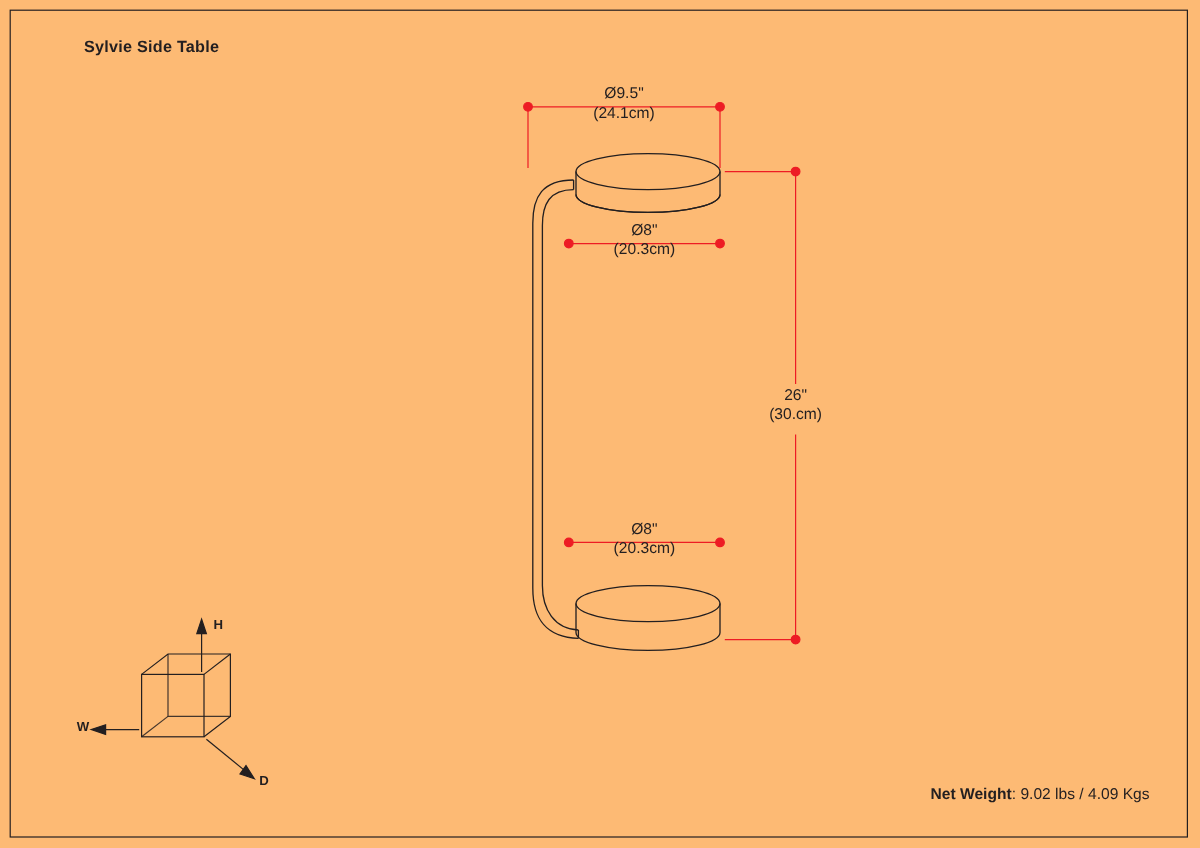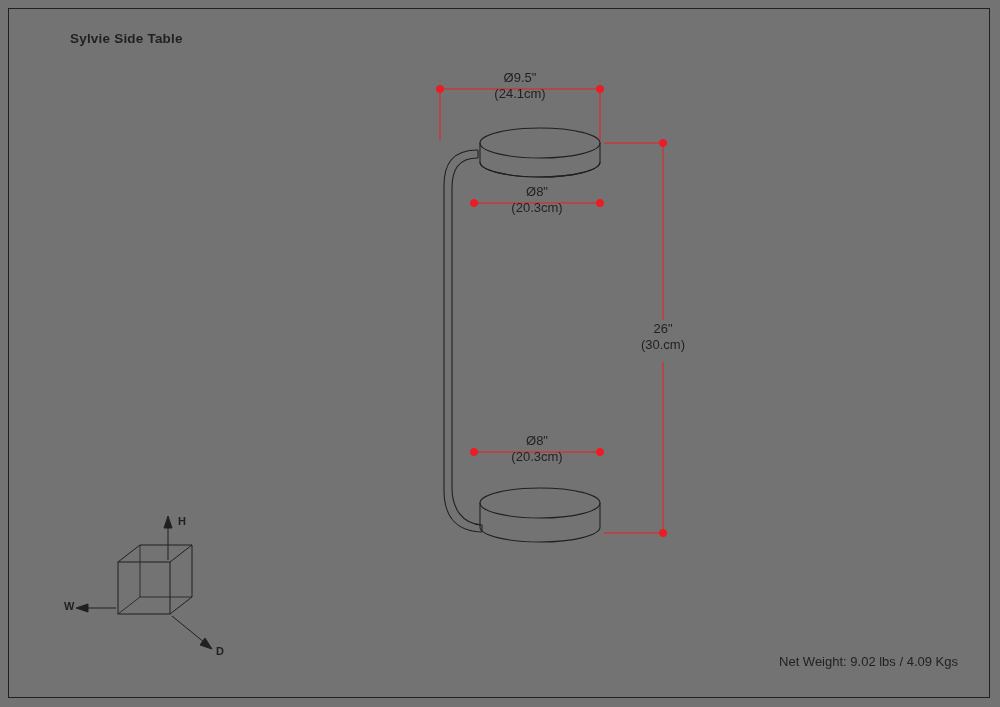--- a/index.html
+++ b/index.html
@@ -7,21 +7,21 @@
     padding: 0;
     background: #ffffff;
   }
   body {
     font-family: "Liberation Sans", sans-serif;
   }
   #page {
     position: relative;
     width: 1000px;
     height: 707px;
-    background: #737373;
+    background: #fdba74;
     overflow: hidden;
   }
   #frame {
     position: absolute;
     left: 8px;
     top: 8px;
     width: 982px;
     height: 690px;
     border: 1px solid #231f20;
     box-sizing: border-box;
@@ -37,21 +37,21 @@
   }
   #netweight {
     position: absolute;
     right: 42px;
     bottom: 38px;
     font-size: 13px;
     color: #231f20;
     white-space: nowrap;
   }
   #netweight .nw-label {
-    font-weight: normal;
+    font-weight: bold;
   }
   svg.draw {
     position: absolute;
     left: 0;
     top: 0;
     width: 1000px;
     height: 707px;
     overflow: visible;
   }
   .dim-text {

